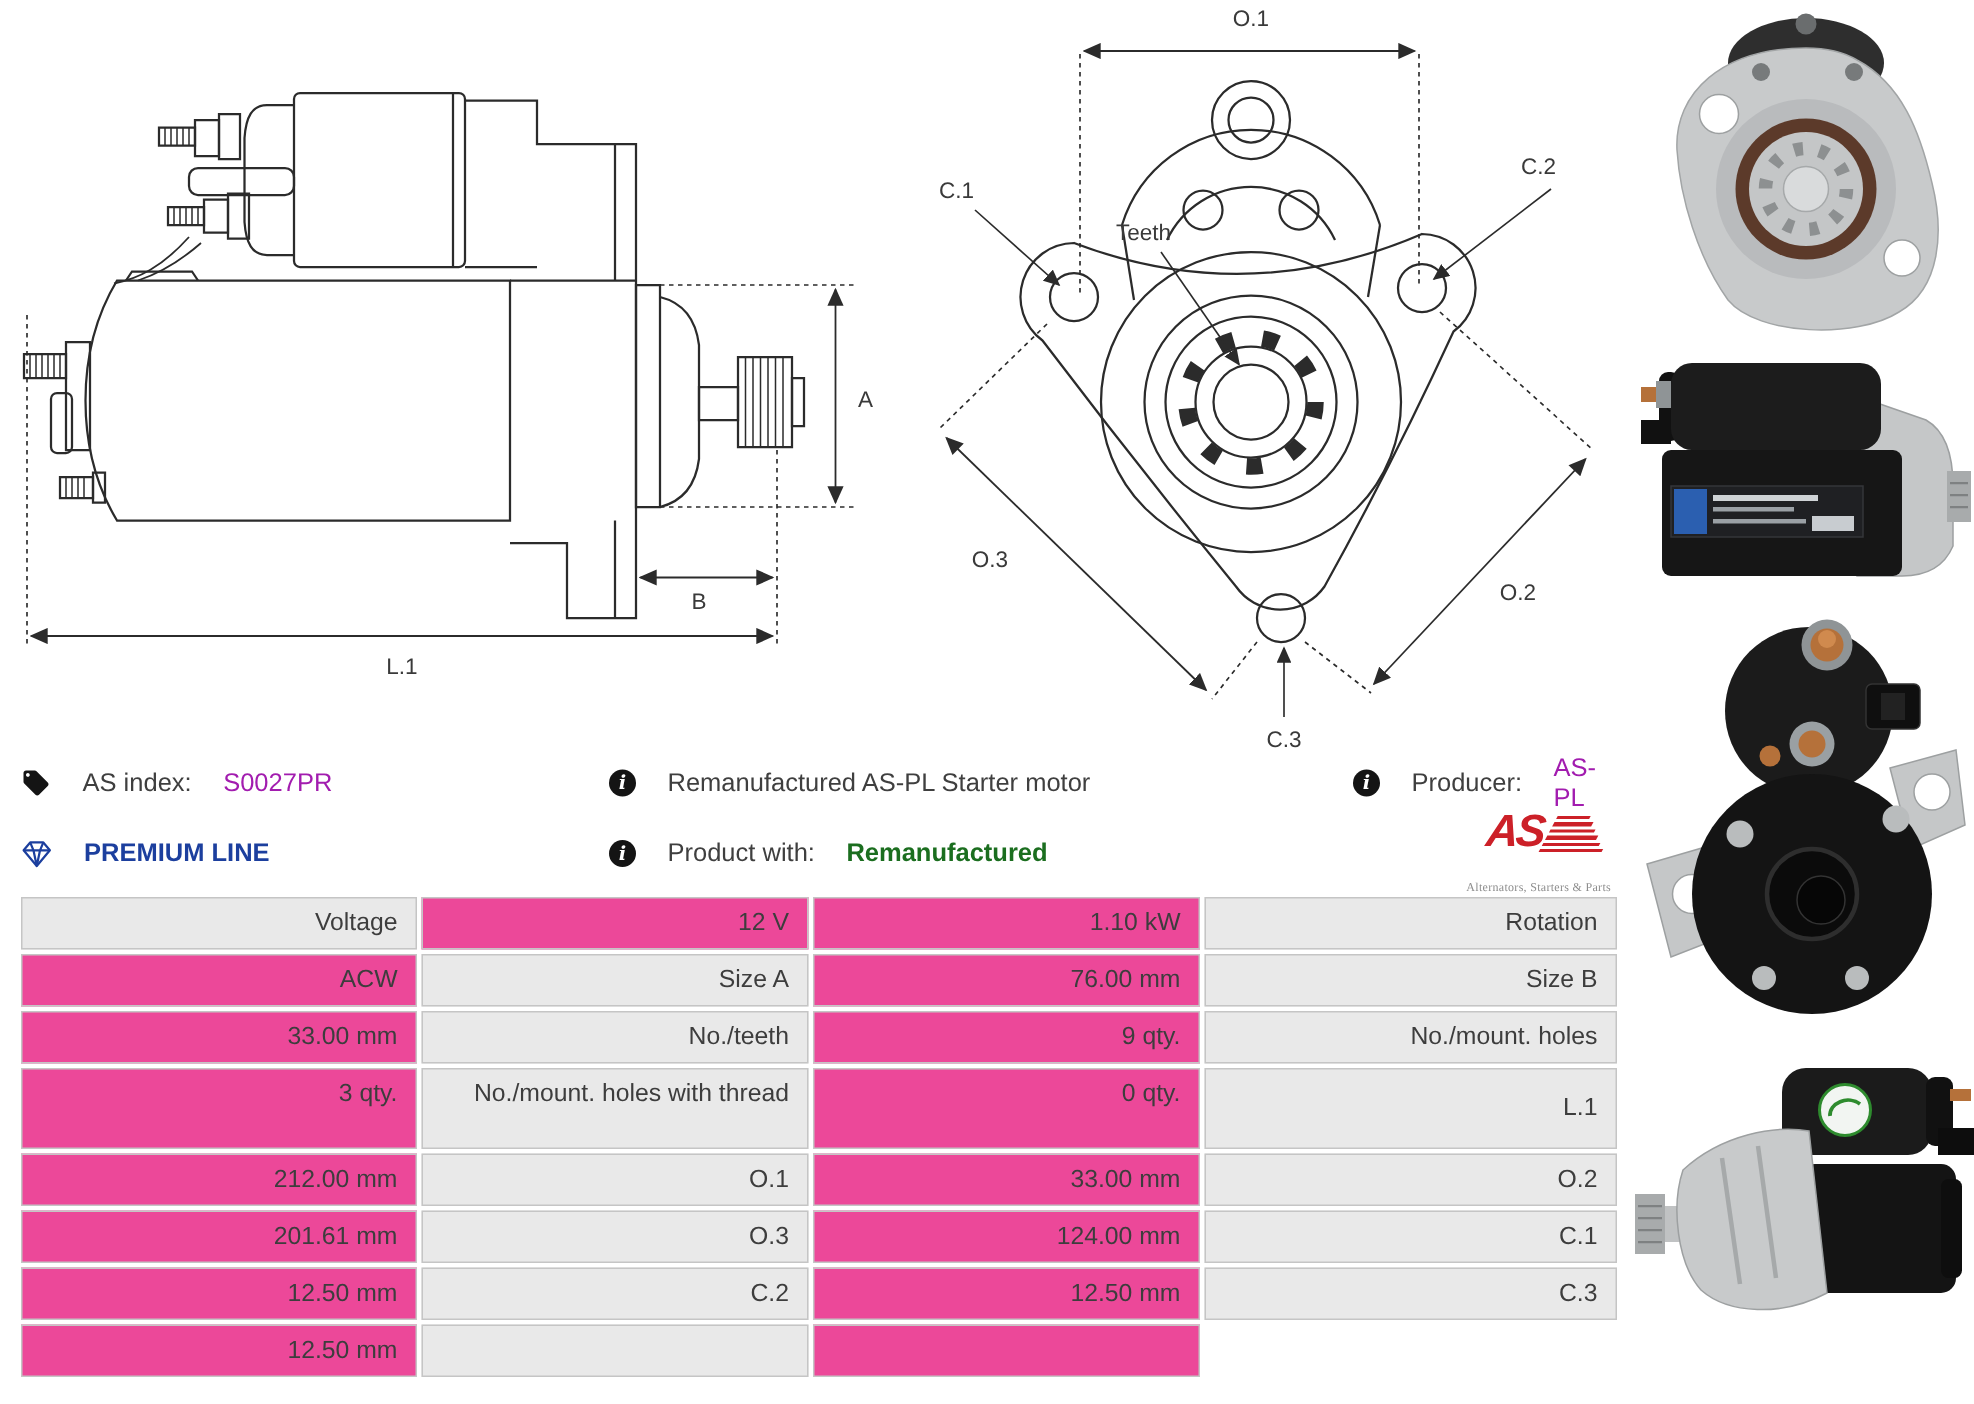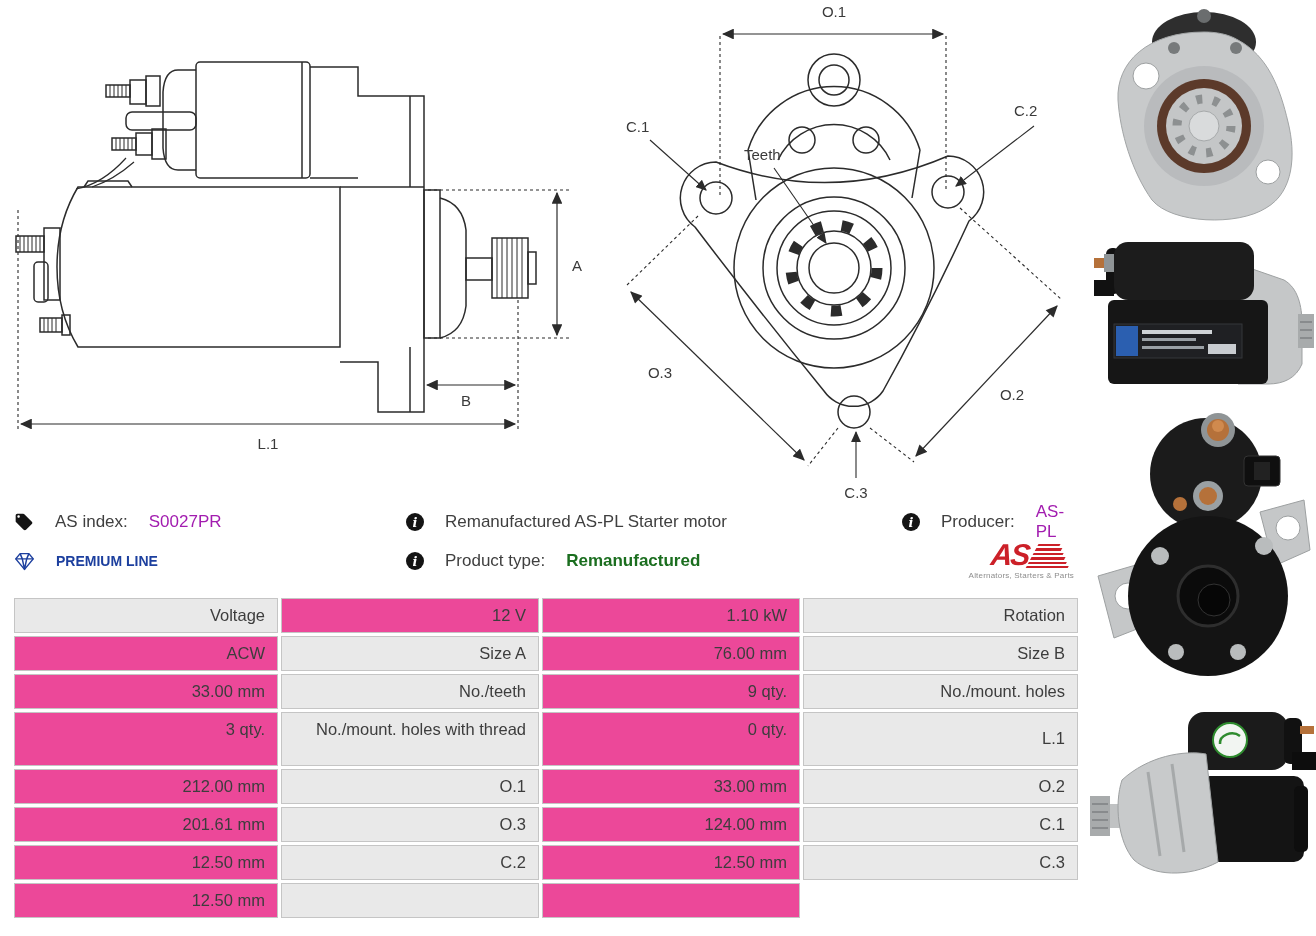--- a/index.html
+++ b/index.html
@@ -8,38 +8,38 @@
   .abs{position:absolute;}
   
   svg text{font-family:"Liberation Sans", sans-serif;fill:#3a3a3a;}
   .dwg line,.dwg path,.dwg rect,.dwg circle,.dwg polyline{vector-effect:non-scaling-stroke;}
   
   .info{left:14px;top:502px;width:1064px;}
   .info-row{display:grid;grid-template-columns:392px 496px 1fr;align-items:center;height:30px;margin-bottom:10px;}
   .info-item{display:flex;align-items:center;gap:21px;font-size:17px;color:#3f3f3f;}
   .info-item.right{justify-content:flex-end;}
   .b{font-weight:normal;color:#a21caf;}
-  .premium{color:#1c3f9e;font-weight:bold;font-size:14px;}
+  .premium{color:#1c3f9e;font-weight:bold;font-size:17px;}
   .green{color:#1b6e1f;font-weight:bold;}
   .info-i{width:18px;height:18px;border-radius:50%;background:#141414;color:#fff;flex:0 0 18px;
           display:inline-flex;align-items:center;justify-content:center;
           font:italic bold 13px "DejaVu Serif", serif;}
   
   .aspl{display:flex;flex-direction:column;align-items:flex-end;margin-right:4px;}
   .aspl-top{display:flex;align-items:flex-end;}
   .aspl-as{font-style:italic;font-weight:bold;font-size:30px;line-height:26px;color:#cc2028;letter-spacing:-2px;transform:skewX(-6deg);}
   .aspl-stripes{display:flex;flex-direction:column;justify-content:flex-end;gap:2px;margin-left:3px;transform:skewX(-28deg);}
   .aspl-stripes i{display:block;height:2.4px;background:#cc2028;}
   .aspl-stripes i:nth-child(1){width:22px;}
   .aspl-stripes i:nth-child(2){width:26px;}
   .aspl-stripes i:nth-child(3){width:30px;}
   .aspl-stripes i:nth-child(4){width:34px;}
   .aspl-stripes i:nth-child(5){width:38px;}
   .aspl-stripes i:nth-child(6){width:42px;}
-  .aspl-caption{font-size:8px;color:#8d8d8d;margin-top:3px;letter-spacing:.2px;}
+  .aspl-caption{font-size:8px;color:#8d8d8d;margin-top:19px;letter-spacing:.2px;font-family:Liberation Serif, serif;}
   
   .spec-table{left:14px;top:598px;width:1064px;display:grid;
               grid-template-columns:264px 258px 258px 275px;
               grid-template-rows:35px 35px 35px 54px 35px 35px 35px 35px;
               gap:3px;}
   .cell{border:1px solid #c5c5c5;display:flex;align-items:center;justify-content:flex-end;
         padding:0 12px;font-size:16.5px;color:#3d3d3d;text-align:right;line-height:1.2;}
   .tl{background:#e9e9e9;}
   .tv{background:#ec4899;}
   .cell.top{align-items:flex-start;padding-top:7px;text-align:center;}
@@ -282,21 +282,21 @@
       <span style="display:inline-flex;">
         <svg width="21" height="21" viewBox="0 0 24 24" fill="none" stroke="#1c3f9e" stroke-width="1.7" stroke-linejoin="round">
           <path d="M7 3 L17 3 L22 9 L12 21 L2 9 Z"></path>
           <path d="M2 9 H22 M7 3 L9.5 9 L12 21 M17 3 L14.5 9 L12 21"></path>
         </svg>
       </span>
       <span class="premium">PREMIUM LINE</span>
     </div>
     <div class="info-item">
       <span class="info-i">i</span>
-      <span>Product type:</span>
+      <span>Product with:</span>
       <span class="green">Remanufactured</span>
     </div>
     <div class="info-item right">
       <div class="aspl">
         <div class="aspl-top">
           <span class="aspl-as">AS</span>
           <span class="aspl-stripes">
               <i></i>
               <i></i>
               <i></i>

